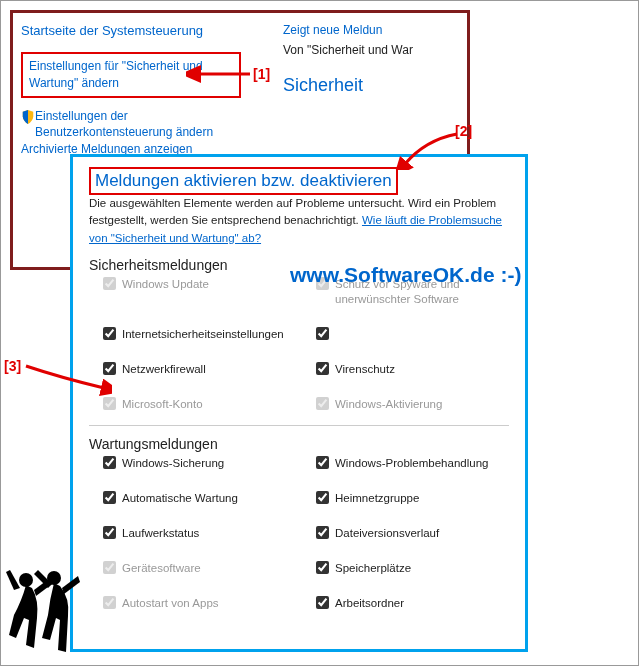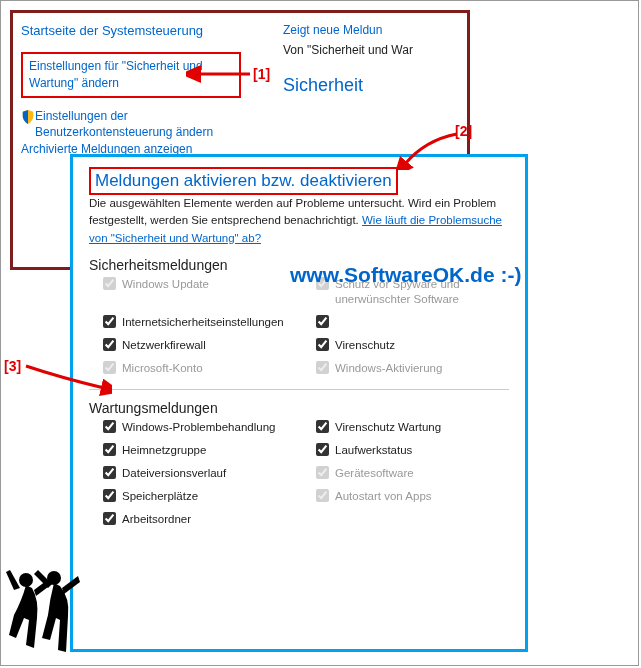--- a/index.html
+++ b/index.html
@@ -19,21 +19,21 @@
   .back-sub { font-size: 12px; color: #222; white-space: nowrap; }
   .back-sec { color: #0066cc; font-size: 18px; margin-top: 18px; white-space: nowrap; }
   
   .front-window { position: absolute; top: 154px; left: 70px; width: 458px; height: 498px; border: 3px solid #00a2ed; background: #fff; padding: 10px 16px; }
   .front-h1 { color: #0066cc; font-size: 17px; font-weight: 400; margin: 0 0 6px; }
   .red-box2 { border: 2px solid #e00000; padding: 2px 4px; display: inline-block; }
   .desc { font-size: 11.5px; color: #222; line-height: 1.5; margin-bottom: 8px; }
   .desc a { color: #0066cc; text-decoration: underline; }
   
   .section-title { font-size: 14px; color: #222; margin-top: 10px; margin-bottom: 4px; }
-  .grid { display: grid; grid-template-columns: 1fr 1fr; gap: 8px 20px; margin-left: 14px; margin-bottom: 6px; }
+  .grid { display: grid; grid-template-columns: 1fr 1fr; gap: 20px 20px; margin-left: 14px; margin-bottom: 6px; }
   .chk { display: flex; align-items: flex-start; gap: 6px; font-size: 11.5px; color: #222; line-height: 1.3; }
   .chk.disabled { color: #999; }
   .chk input { width: 13px; height: 13px; margin: 0; flex-shrink: 0; accent-color: #333; }
   .chk.disabled input { accent-color: #999; }
   hr.divider { border: none; border-top: 1px solid #ccc; margin: 14px 0 10px; }
   
   .watermark { position: absolute; top: 263px; left: 290px; color: #0066cc; font-weight: bold; font-size: 21px; z-index: 50; white-space: nowrap; }
   
   .callout { position: absolute; color: #e00000; font-weight: bold; font-size: 14px; z-index: 60; }
   .callout-1 { top: 66px; left: 253px; }
@@ -113,25 +113,29 @@
         <span>Windows-Aktivierung</span>
       </label>
     </div>
 
   <hr class="divider">
 
   <div class="section-title">Wartungsmeldungen</div>
   <div class="grid" id="grid-maintenance">
       <label class="chk">
         <input type="checkbox" checked="" style="">
+        <span>Windows-Sicherung</span>
+      </label>
+      <label class="chk">
+        <input type="checkbox" checked="" style="">
         <span>Windows-Problembehandlung</span>
       </label>
       <label class="chk">
         <input type="checkbox" checked="" style="">
-        <span>Virenschutz Wartung</span>
+        <span>Automatische Wartung</span>
       </label>
       <label class="chk">
         <input type="checkbox" checked="" style="">
         <span>Heimnetzgruppe</span>
       </label>
       <label class="chk">
         <input type="checkbox" checked="" style="">
         <span>Laufwerkstatus</span>
       </label>
       <label class="chk">

